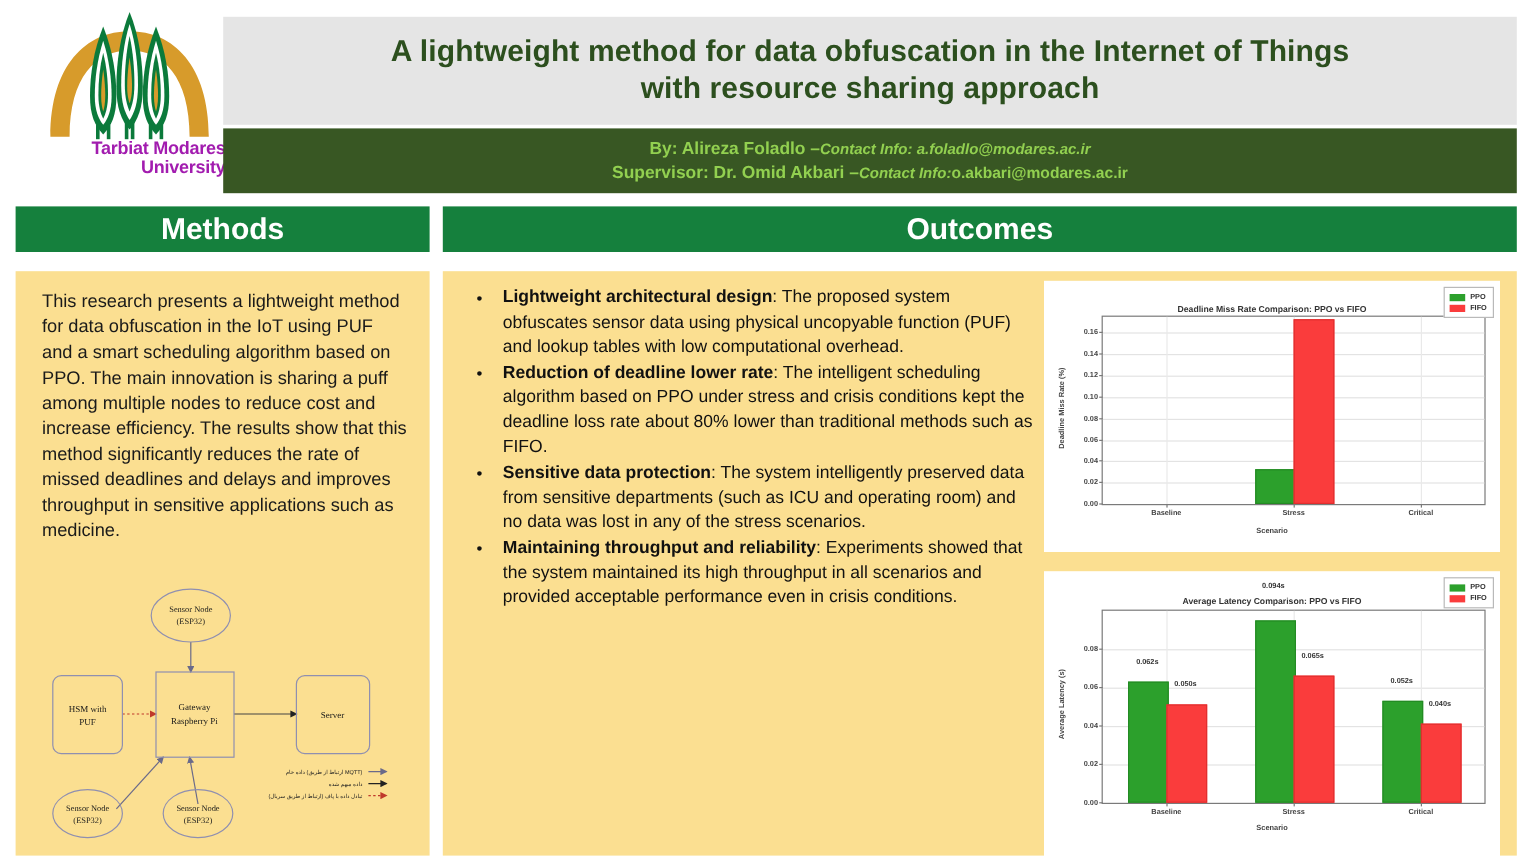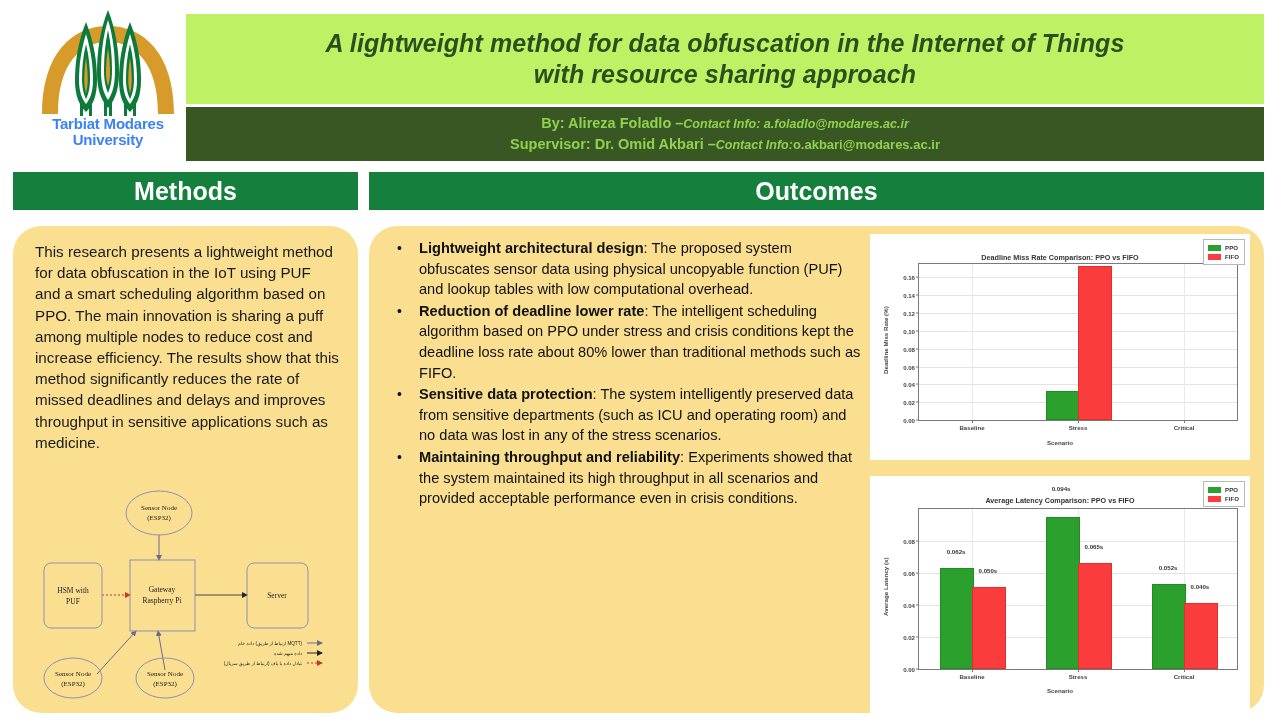--- a/index.html
+++ b/index.html
@@ -5,43 +5,43 @@
   html,body{margin:0;padding:0;}
   body{
     width:1280px;height:720px;overflow:hidden;background:#ffffff;
     font-family:"Liberation Sans",sans-serif;color:#000;
   }
   .poster{position:relative;width:1280px;height:720px;}
 
   
   .logo-zone{position:absolute;left:0;top:0;width:185px;height:168px;background:#fff;}
   .logo-wrap{position:absolute;left:28px;top:8px;width:160px;height:158px;}
-  .logo-text{position:absolute;left:0;top:108px;width:160px;text-align:center;
-    color:#3b82f6;font-weight:bold;font-size:15px;line-height:16px;letter-spacing:-.2px;}
+  .logo-text{position:absolute;left:0;top:108px;width:160px;text-align:right;
+    color:#a21caf;font-weight:bold;font-size:15px;line-height:16px;letter-spacing:-.2px;}
 
   .title-bar{position:absolute;left:186px;top:14px;width:1078px;height:90px;
-    background:#bef264;display:flex;align-items:center;justify-content:center;font-style:italic;}
+    background:#e5e5e5;display:flex;align-items:center;justify-content:center;}
   .title-bar h1{margin:0;text-align:center;color:#2c4f1e;font-weight:bold;
     font-size:25px;line-height:31px;letter-spacing:.1px;}
 
   .byline{position:absolute;left:186px;top:107px;width:1078px;height:54px;
     background:#385723;display:flex;flex-direction:column;align-items:center;justify-content:center;}
   .byline .ln{color:#92d050;font-weight:bold;font-size:14.5px;line-height:20px;white-space:nowrap;}
   .byline .ln .ci{font-style:italic;font-size:12.5px;font-weight:bold;}
   .byline .ln.l2 .mail{font-style:normal;font-weight:bold;font-size:13px;text-align:right;}
 
   
   .sec-bar{position:absolute;height:38px;background:#15803d;
     display:flex;align-items:center;justify-content:center;}
   .sec-bar span{color:#fff;font-weight:bold;font-size:25px;line-height:27px;}
   #bar-methods{left:13px;top:172px;width:345px;}
   #bar-outcomes{left:369px;top:172px;width:895px;}
 
   
-  .panel{position:absolute;background:#fbdf91;border-radius:28px;}
+  .panel{position:absolute;background:#fbdf91;}
   #panel-methods{left:13px;top:226px;width:345px;height:487px;}
   #panel-outcomes{left:369px;top:226px;width:895px;height:487px;}
 
   .methods-text{position:absolute;left:22px;top:15px;width:305px;
     font-size:15.2px;line-height:21.2px;color:#1a1a1a;}
 
   
   .diagram{position:absolute;left:24px;top:262px;width:330px;height:215px;}
   .diagram svg{display:block;}
 

